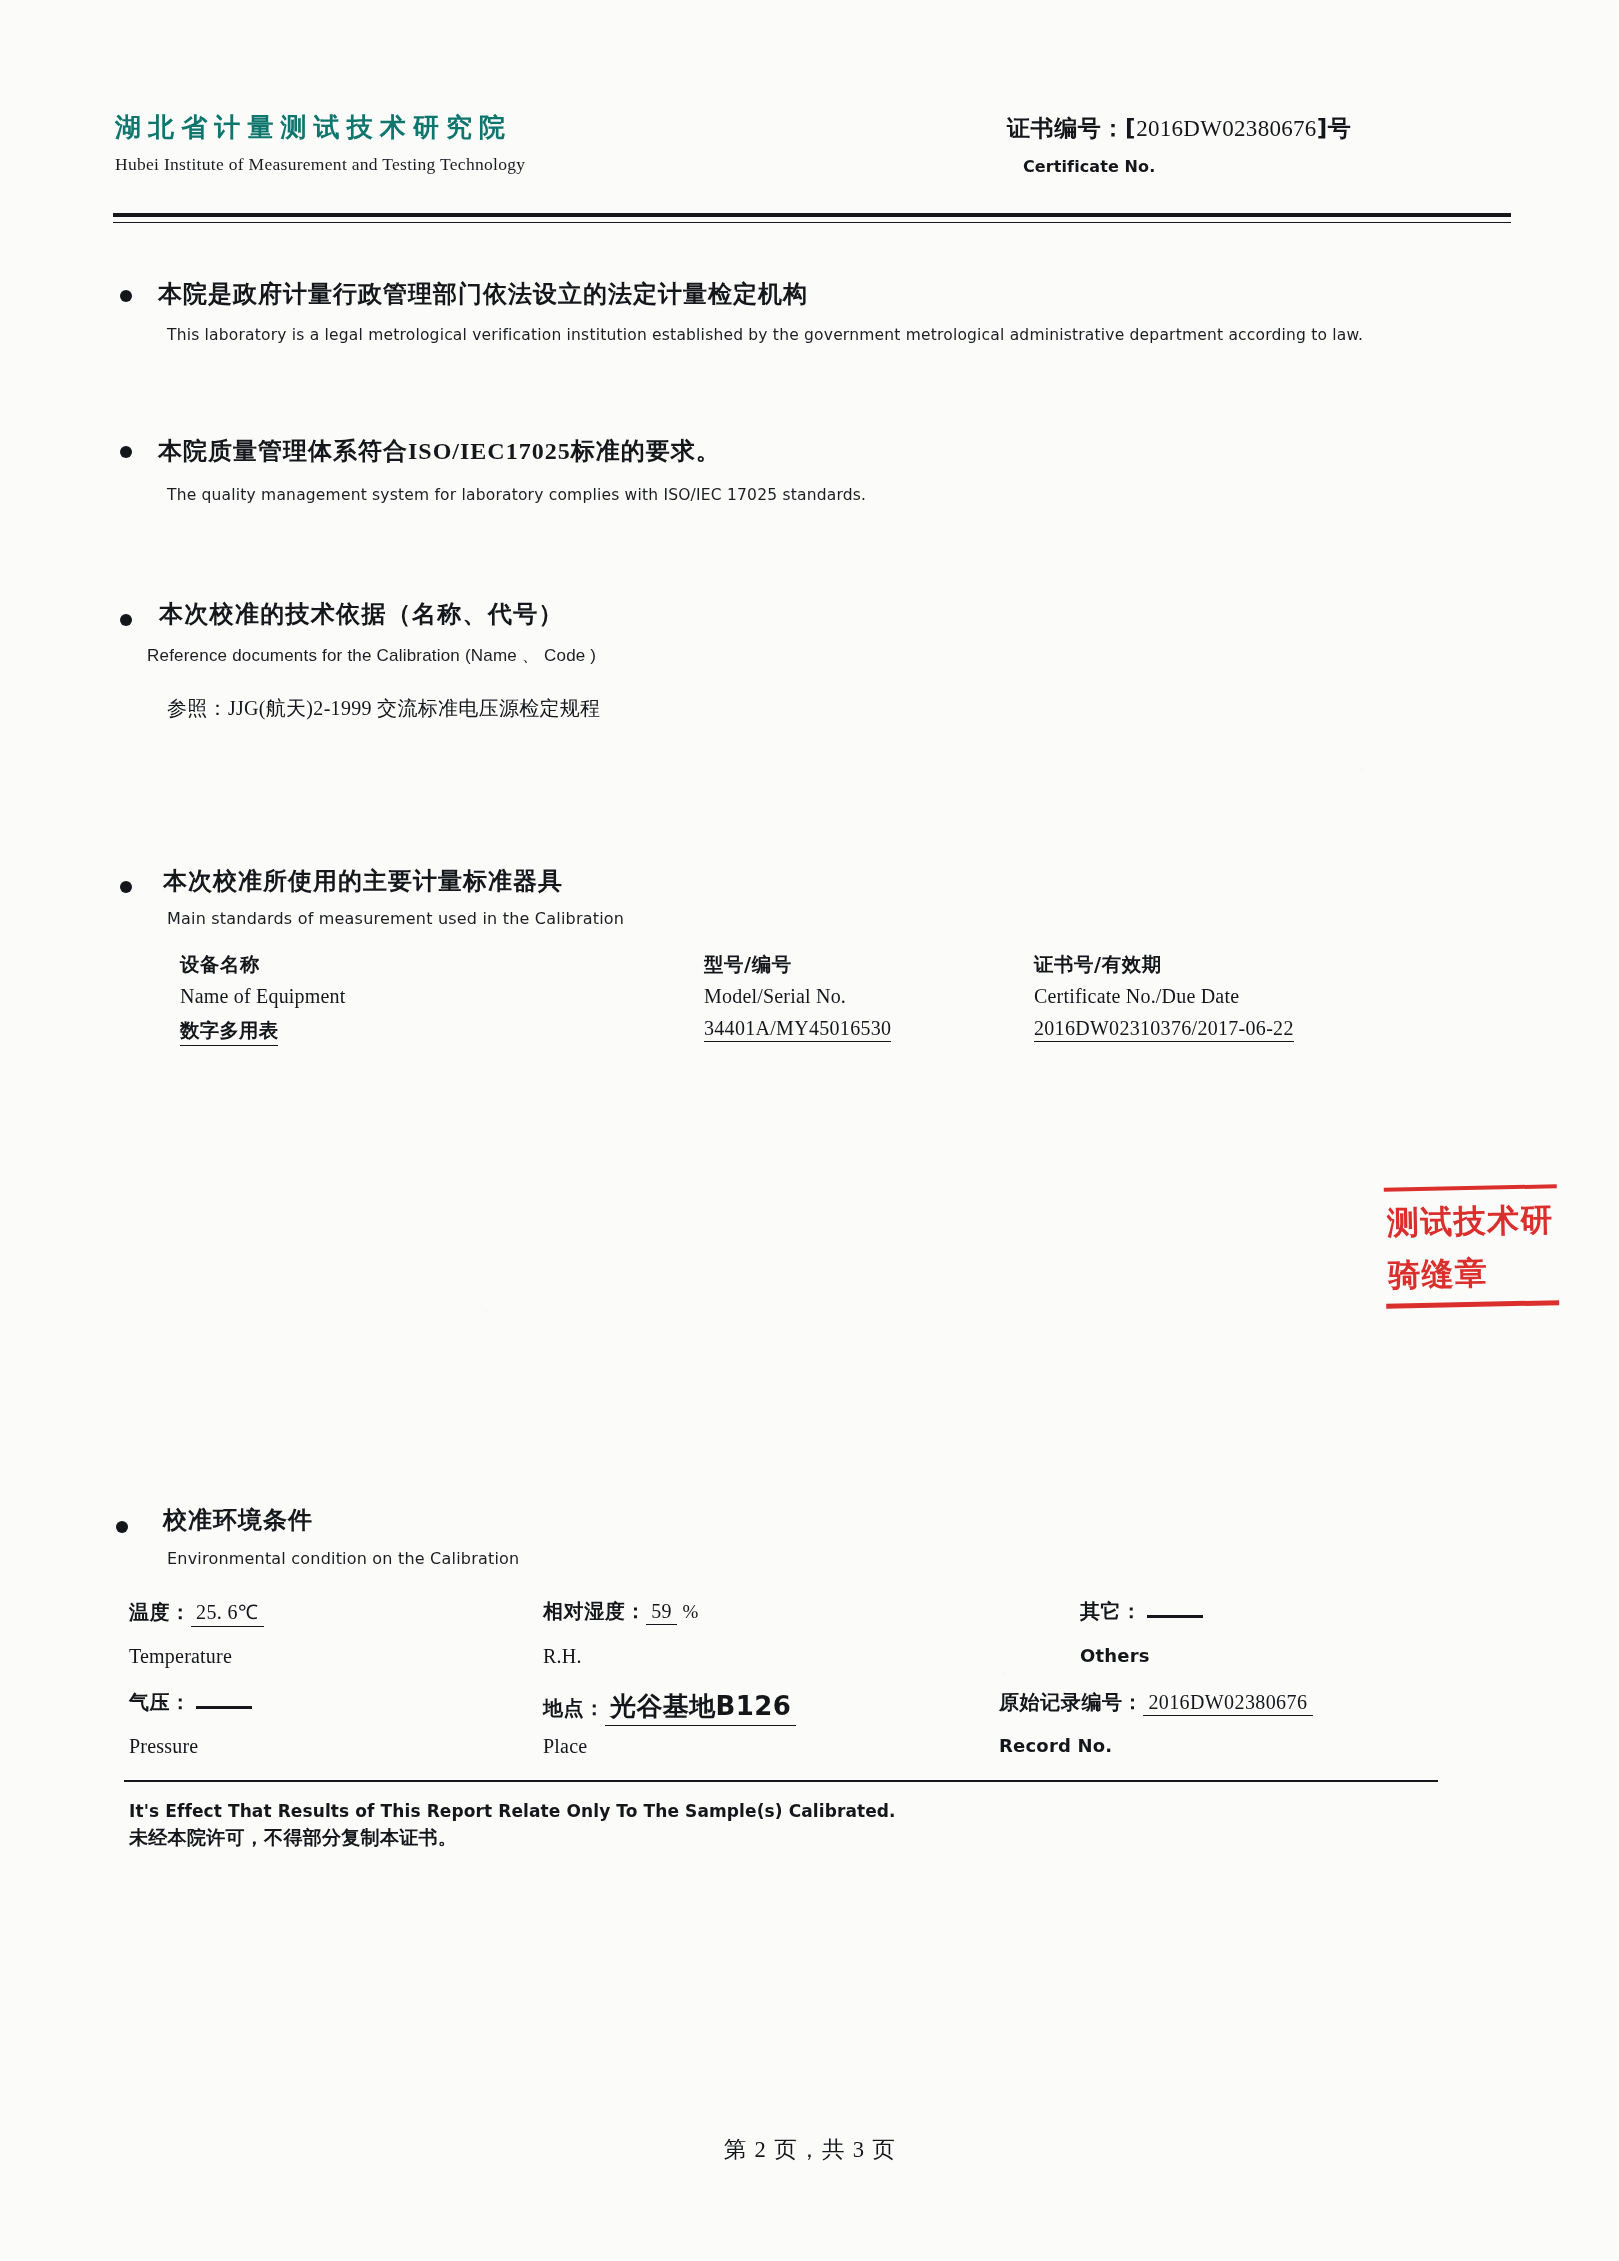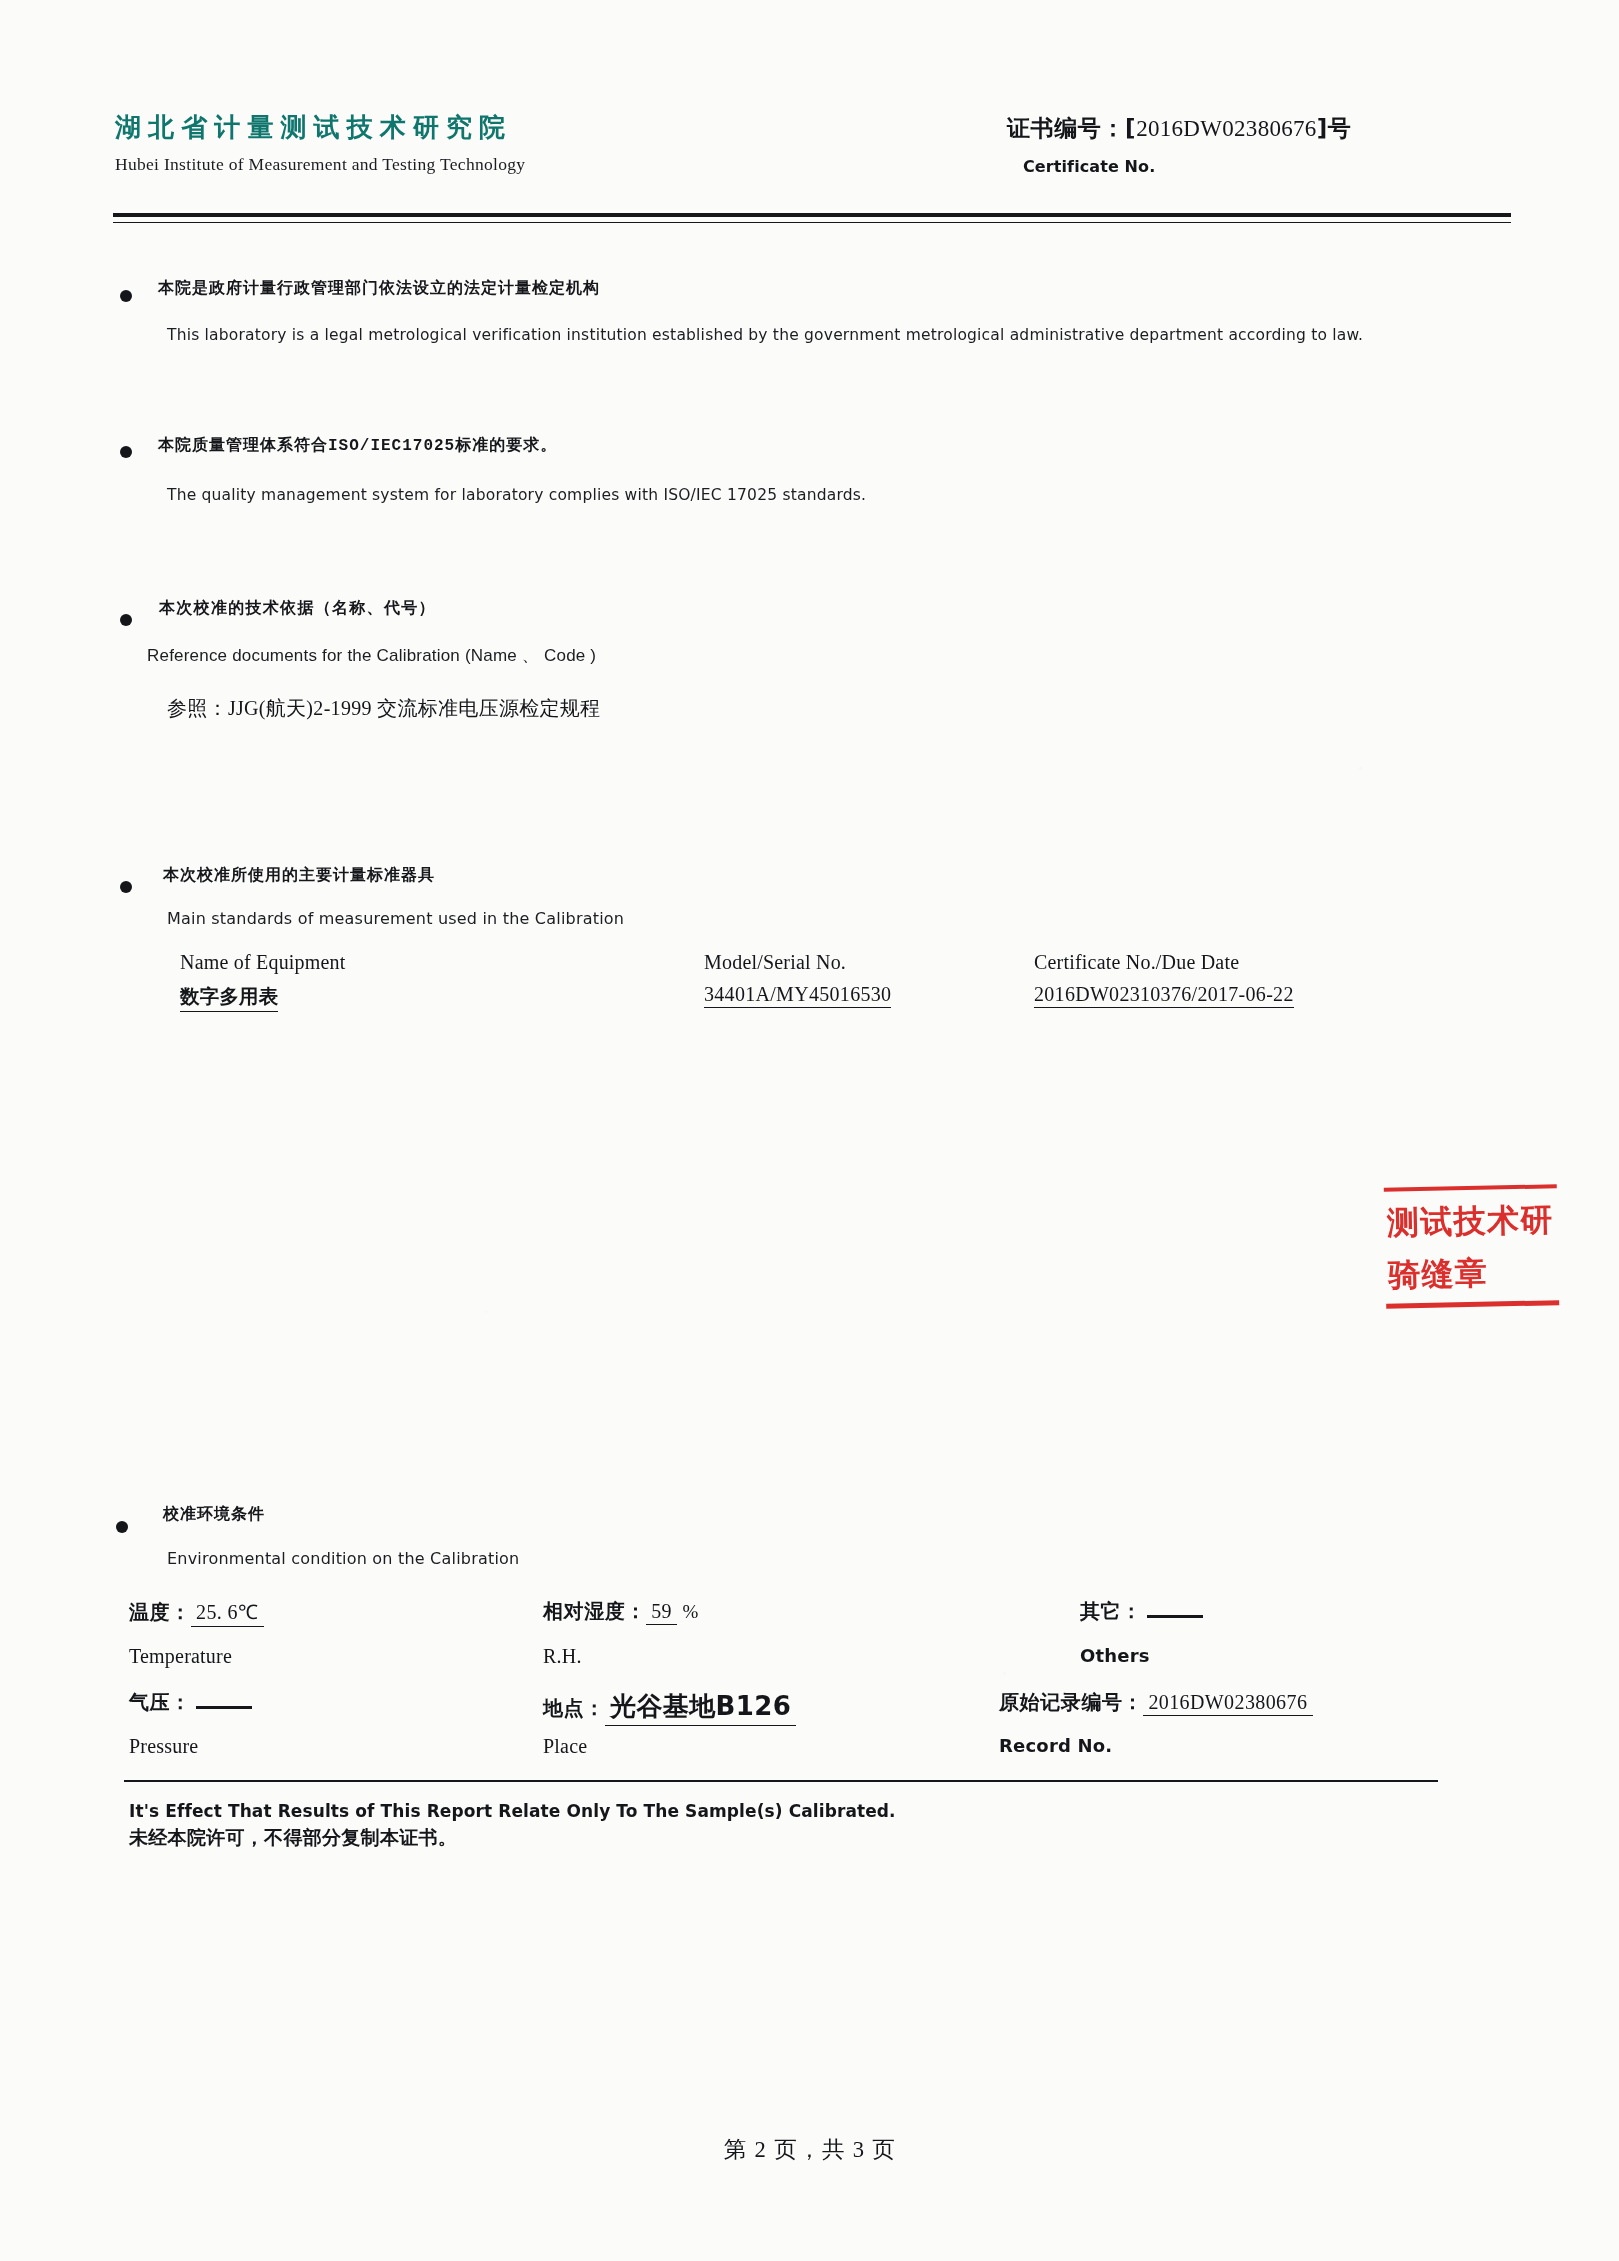--- a/index.html
+++ b/index.html
@@ -108,23 +108,23 @@
   
   .bullet {
     position: absolute;
     width: 12.3px;
     height: 12.3px;
     border-radius: 50%;
     background: #14161a;
   }
   .sec-cn {
     position: absolute;
-    font-family: Liberation Mono, monospace;
-    font-weight: bold;
-    font-size: 16px;
+    font-family: Liberation Serif, serif;
+    font-weight: bold;
+    font-size: 24px;
     letter-spacing: 1px;
     color: #15171b;
     white-space: nowrap;
   }
   .sec-en {
     position: absolute;
     font-family: "DejaVu Sans", "Liberation Sans", sans-serif;
     font-size: 15.5px;
     letter-spacing: 0.2px;
     color: #1b1d21;
@@ -379,20 +379,25 @@
     <div class="sec-cn" id="t3">本次校准的技术依据（名称、代号）</div>
     <div class="sec-en serif" id="e3">Reference documents for the Calibration (Name 、 Code )</div>
     <div id="ref3">参照：JJG(航天)2-1999 交流标准电压源检定规程</div>
 
     <div class="bullet" id="b4"></div>
     <div class="sec-cn" id="t4">本次校准所使用的主要计量标准器具</div>
     <div class="sec-en" id="e4">Main standards of measurement used in the Calibration</div>
 
     <div class="std-table">
       <div class="std-row">
+        <div class="std-c1 std-head-cn">设备名称</div>
+        <div class="std-c2 std-head-cn">型号/编号</div>
+        <div class="std-c3 std-head-cn">证书号/有效期</div>
+      </div>
+      <div class="std-row">
         <div class="std-c1 std-head-en">Name of Equipment</div>
         <div class="std-c2 std-head-en">Model/Serial No.</div>
         <div class="std-c3 std-head-en">Certificate No./Due Date</div>
       </div>
       <div class="std-row">
         <div class="std-c1">
           <span class="std-val cn">数字多用表</span>
         </div>
         <div class="std-c2">
           <span class="std-val">34401A/MY45016530</span>

